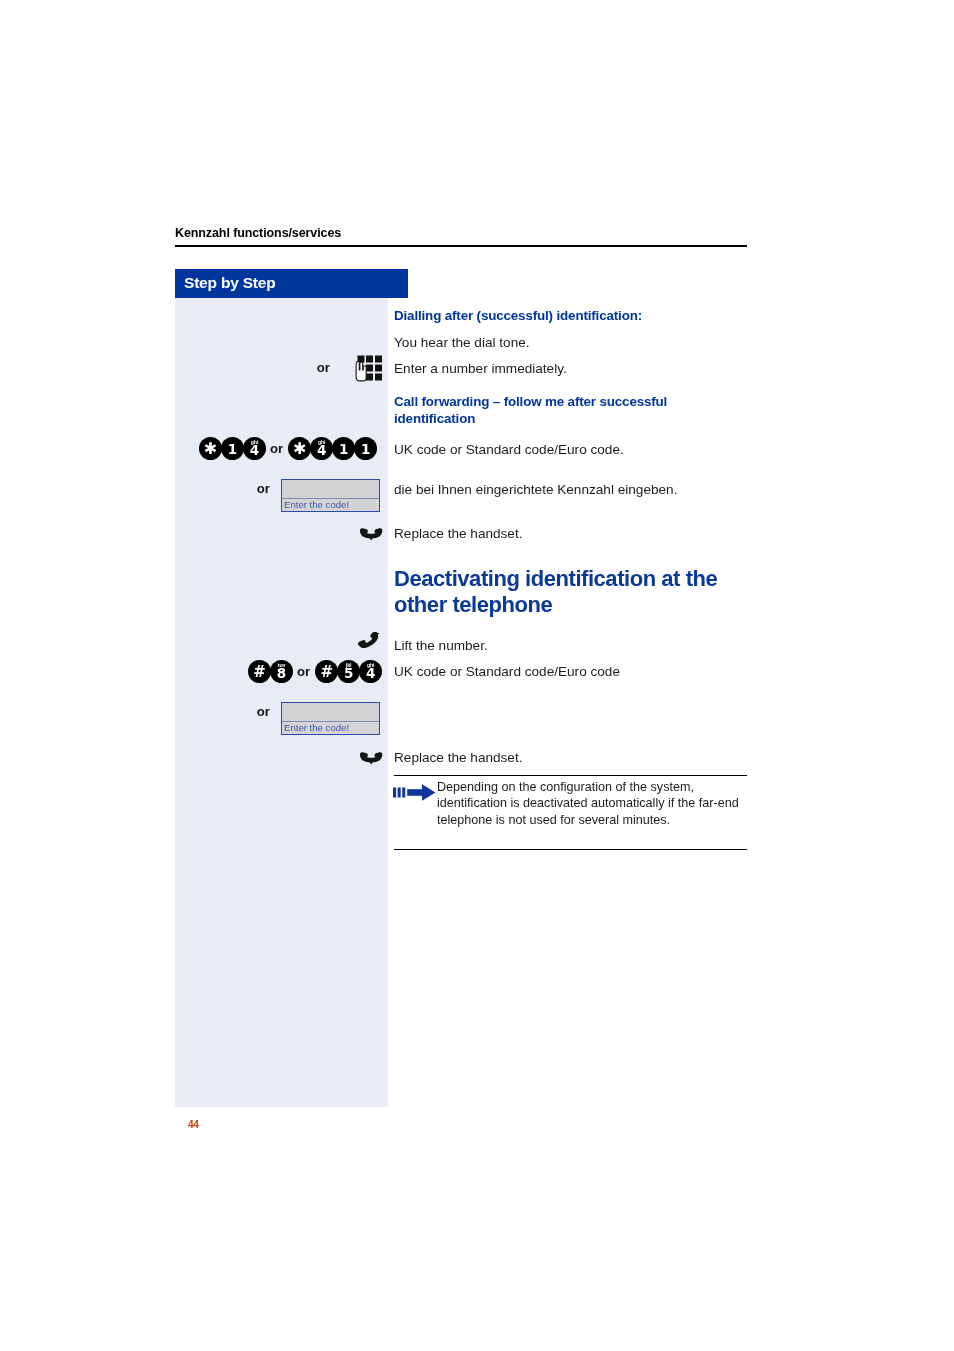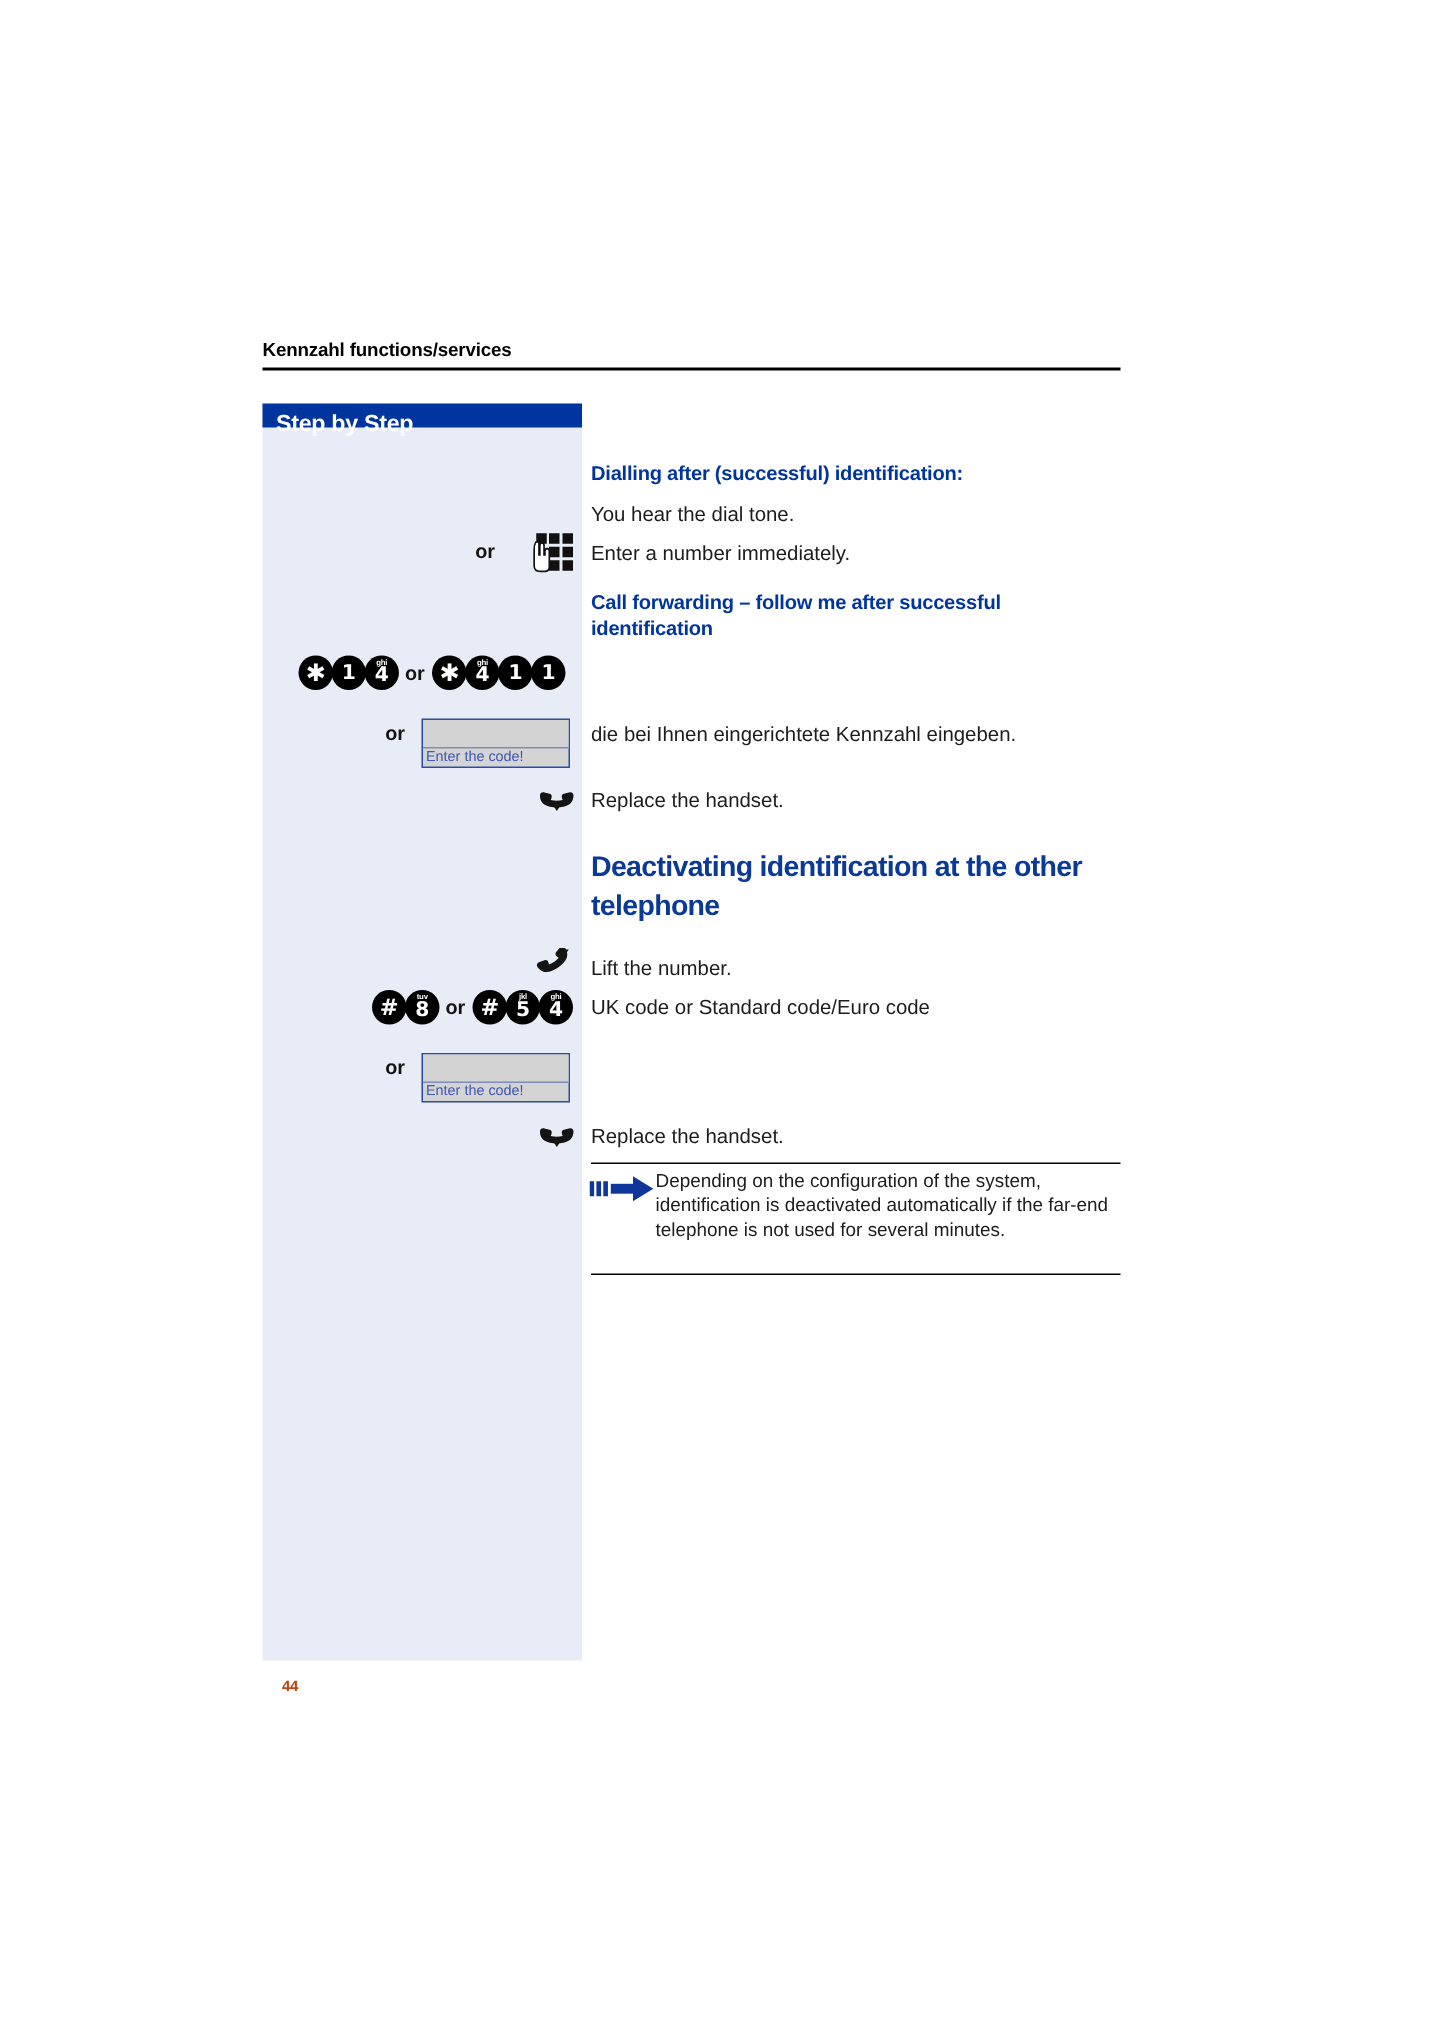--- a/index.html
+++ b/index.html
@@ -51,22 +51,23 @@
     top: 269px;
     width: 213px;
     height: 838px;
     background: #e8ecf7;
   }
   .sidebar-header {
     position: absolute;
     left: 175px;
     top: 269px;
     width: 213px;
-    height: 16px;
+    height: 29px;
     background: #00359e;
+    padding-left: 20px;
   }
   .sidebar-header span {
     position: absolute;
     left: 9px;
     top: 5px;
     font-size: 15.5px;
     font-weight: bold;
     color: #ffffff;
     letter-spacing: -0.2px;
     font-family: "Liberation Sans", sans-serif;
@@ -88,21 +89,21 @@
     line-height: 17px;
   }
   .body-text {
     font-size: 13.6px;
     color: #1c1c1c;
     line-height: 17px;
   }
   .section-title {
     color: #0a3a96;
     font-weight: bold;
-    font-size: 19px;
+    font-size: 22px;
     line-height: 26px;
     letter-spacing: -0.45px;
     font-family: "Liberation Sans", sans-serif;
   }
 
   
   .gutter {
     position: absolute;
     text-align: right;
     font-size: 13.2px;
@@ -245,20 +246,21 @@
       <path d="M2.2 6.4 C1.4 7.6 1.0 9.4 1.1 11.6 L1.1 22.0 C1.1 24.4 2.6 25.9 5.0 25.9 L8.2 25.9 C10.1 25.9 11.2 24.7 11.2 22.8 L11.2 12.4 C11.2 11.3 10.6 10.7 9.7 10.7 C8.8 10.7 8.3 11.3 8.3 12.3 L8.3 15.0 L7.7 15.0 L7.7 8.6 C7.7 7.6 7.2 7.0 6.3 7.0 C5.5 7.0 4.9 7.6 4.9 8.6 L4.9 14.9 L4.3 14.9 L4.3 6.2 Z" fill="#ffffff" stroke="#111111" stroke-width="1.1"></path>
     </svg>
   </div>
   <div class="content body-text" style="top:360px;">Enter a number immediately.</div>
 
   <div class="content blue-head" style="top:393px;">Call forwarding – follow me after successful identification</div>
 
   <div class="keyrow" style="left:199px; top:437px;">
     <span class="key"><span class="glyph star">✱</span></span><span class="key"><span class="glyph">1</span></span><span class="key lettered"><span class="sup">ghi</span><span class="glyph">4</span></span><span class="key-or">or</span><span class="key"><span class="glyph star">✱</span></span><span class="key lettered"><span class="sup">ghi</span><span class="glyph">4</span></span><span class="key"><span class="glyph">1</span></span><span class="key"><span class="glyph">1</span></span>
   </div>
+  <div class="content body-text" style="top:441px;">UK code or Standard code/Euro code.</div>
 
   <div class="gutter" style="left:240px; top:481px; width:30px;">or</div>
   <div class="code-field" style="left:281px; top:479px;">
     <div class="slot"></div>
     <div class="caption">Enter the code!</div>
   </div>
   <div class="content body-text" style="top:481px;">die bei Ihnen eingerichtete Kennzahl eingeben.</div>
 
   <div style="position:absolute; left:358px; top:527px;">
     <svg width="26" height="15" viewBox="0 0 26 15">

